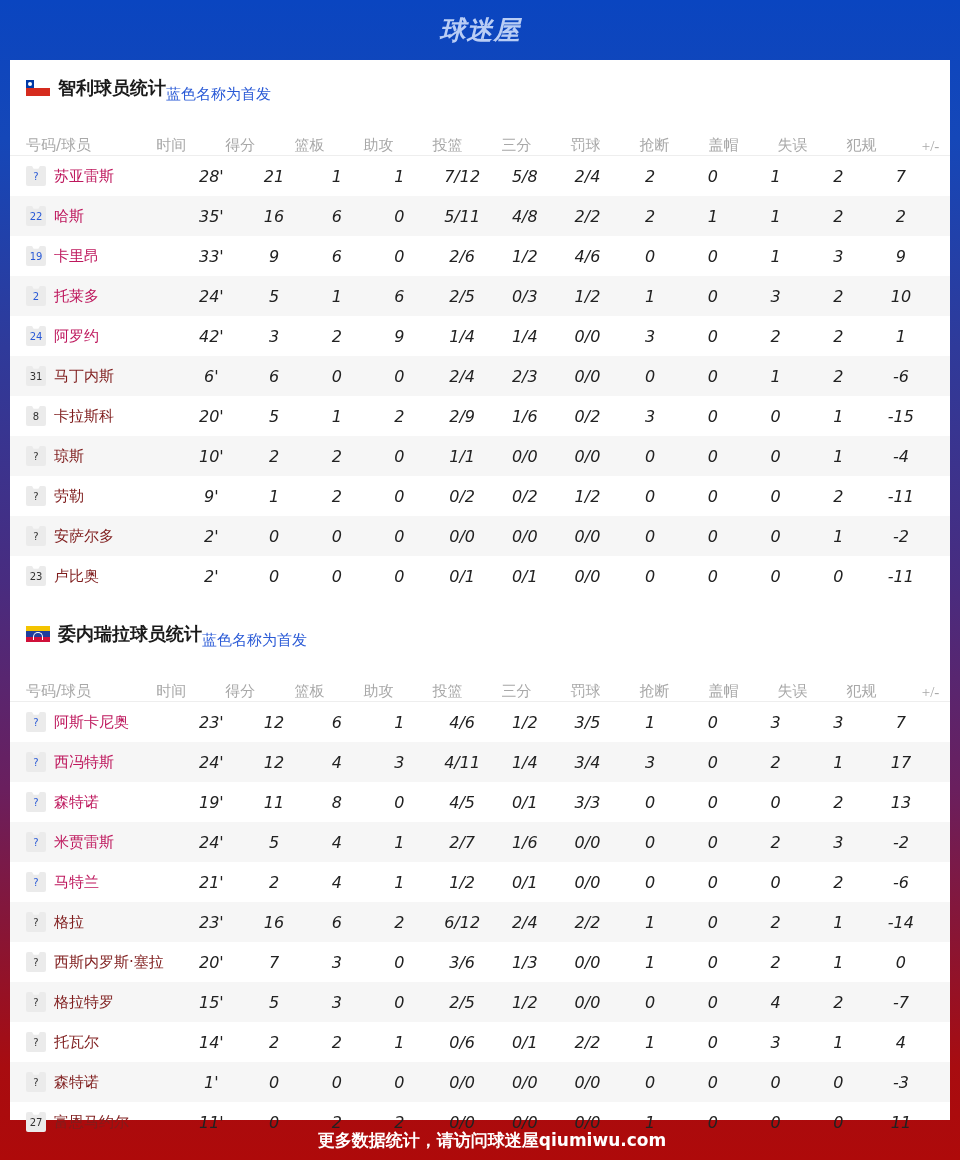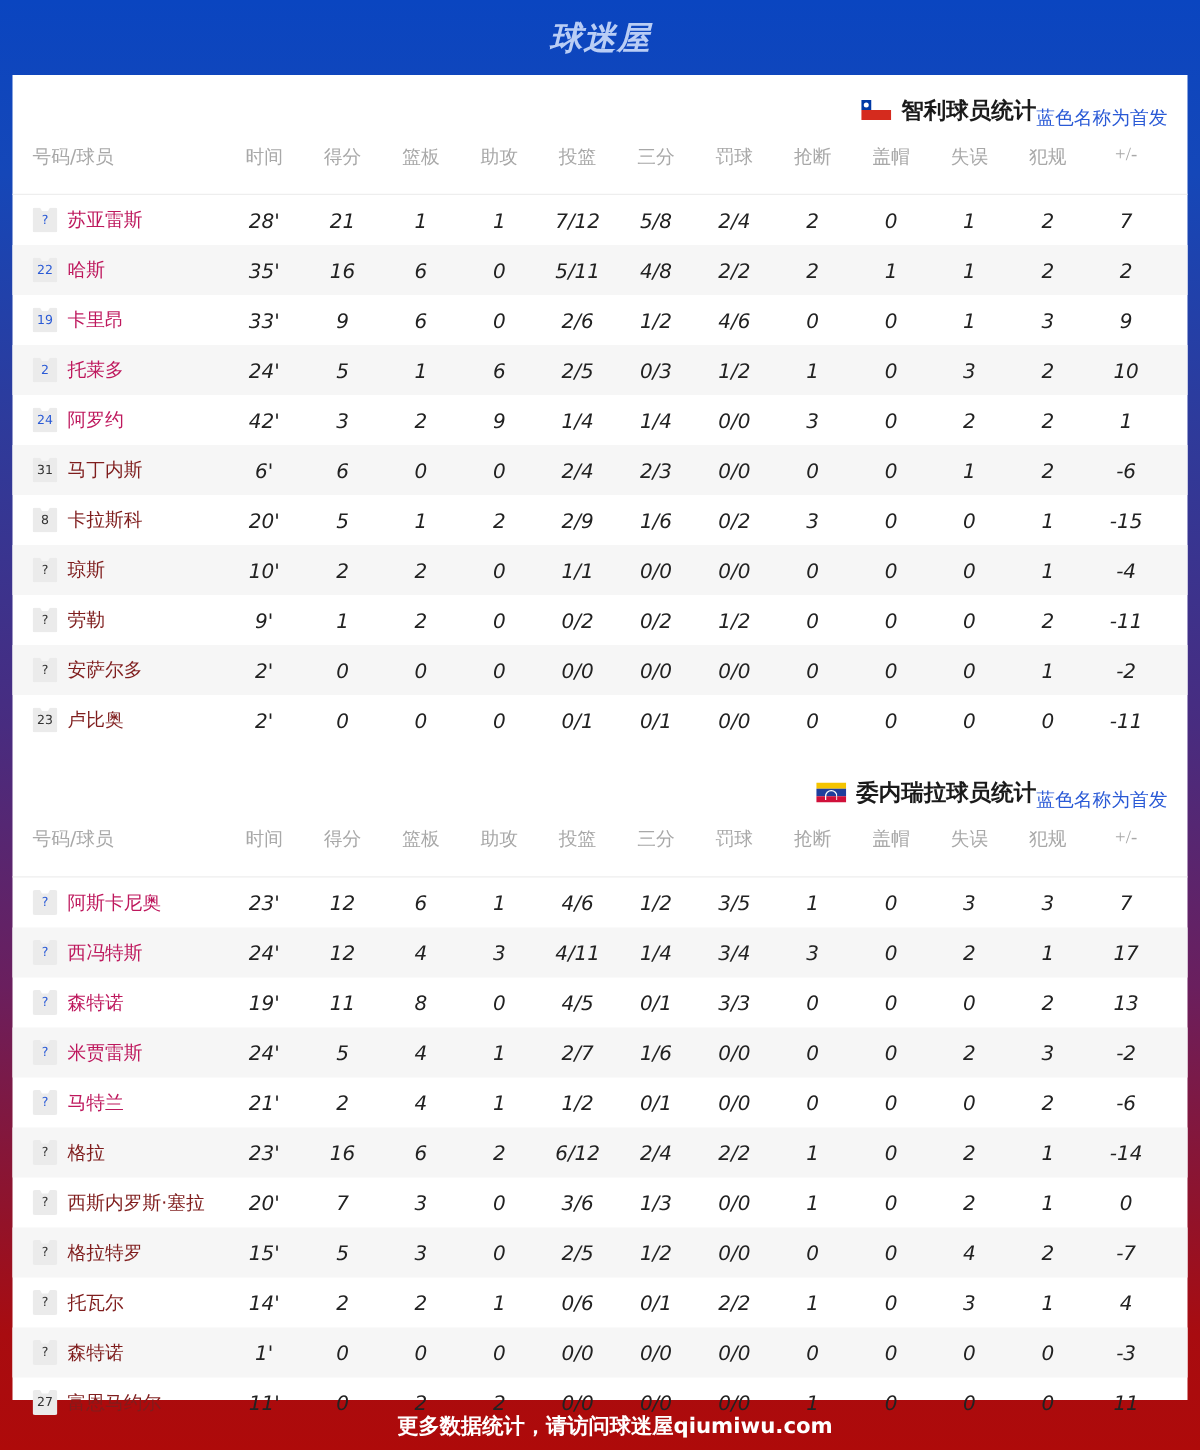--- a/index.html
+++ b/index.html
@@ -23,44 +23,44 @@
     letter-spacing: 1px;
   }
   .card {
     position: absolute;
     left: 10px; top: 60px;
     width: 940px; height: 1060px;
     background: #ffffff;
   }
   .section-head {
     height: 56px;
-    display: flex; align-items: center; justify-content: flex-end;
+    display: flex; align-items: center; justify-content: flex-start;
     padding: 0 16px 0 16px;
   }
   .section-title {
     display: flex; align-items: center;
     font-size: 18px; color: #1a1a1a; font-weight: bold;
   }
   .flag {
     width: 24px; height: 16px; margin-right: 8px; position: relative; overflow: hidden;
   }
   .flag-chile .top { position:absolute; left:0; top:0; width:100%; height:50%; background:#fff; }
   .flag-chile .bottom { position:absolute; left:0; bottom:0; width:100%; height:50%; background:#d52b1e; }
   .flag-chile .canton { position:absolute; left:0; top:0; width:8px; height:8px; background:#0039a6; }
   .flag-chile .star { position:absolute; left:2px; top:2px; width:4px; height:4px; background:#fff; border-radius:50%; }
   .flag-ven .y { position:absolute; left:0; top:0; width:100%; height:33.4%; background:#f4c400; }
   .flag-ven .b { position:absolute; left:0; top:33.3%; width:100%; height:33.4%; background:#1f3e9c; }
   .flag-ven .r { position:absolute; left:0; bottom:0; width:100%; height:33.4%; background:#d0103a; }
   .flag-ven .arc { position:absolute; left:7px; top:6px; width:10px; height:8px; border:1px solid #fff; border-bottom:none; border-radius:6px 6px 0 0; }
   .starter-note { font-size: 15px; color: #2a5ad6; margin-top: 12px; }
   .th-row {
     height: 40px;
-    display: flex; align-items: flex-start;
+    display: flex; align-items: flex-end;
     border-bottom: 1px solid #eeeeee;
-    color: #a8a8a8; font-size: 15px;
+    color: #a8a8a8; font-size: 15px; gap: 30px;
   }
   .row {
     height: 40px;
     display: flex; align-items: center;
     font-size: 16px; color: #222;
     font-style: italic;
   }
   .row.alt { background: #f6f6f6; }
   .col-player { width: 170px; padding-left: 16px; display: flex; align-items: center; }
   .th-row .col-player { font-style: normal; }

